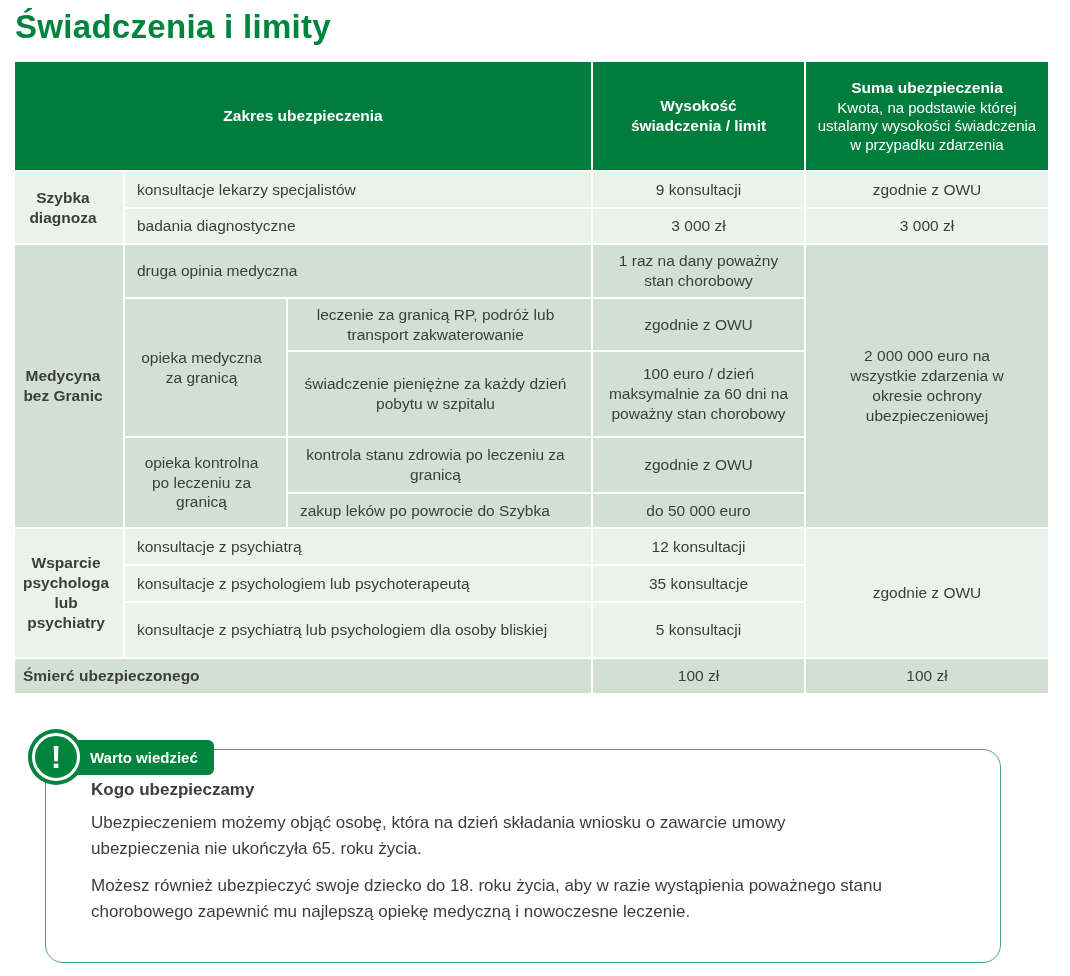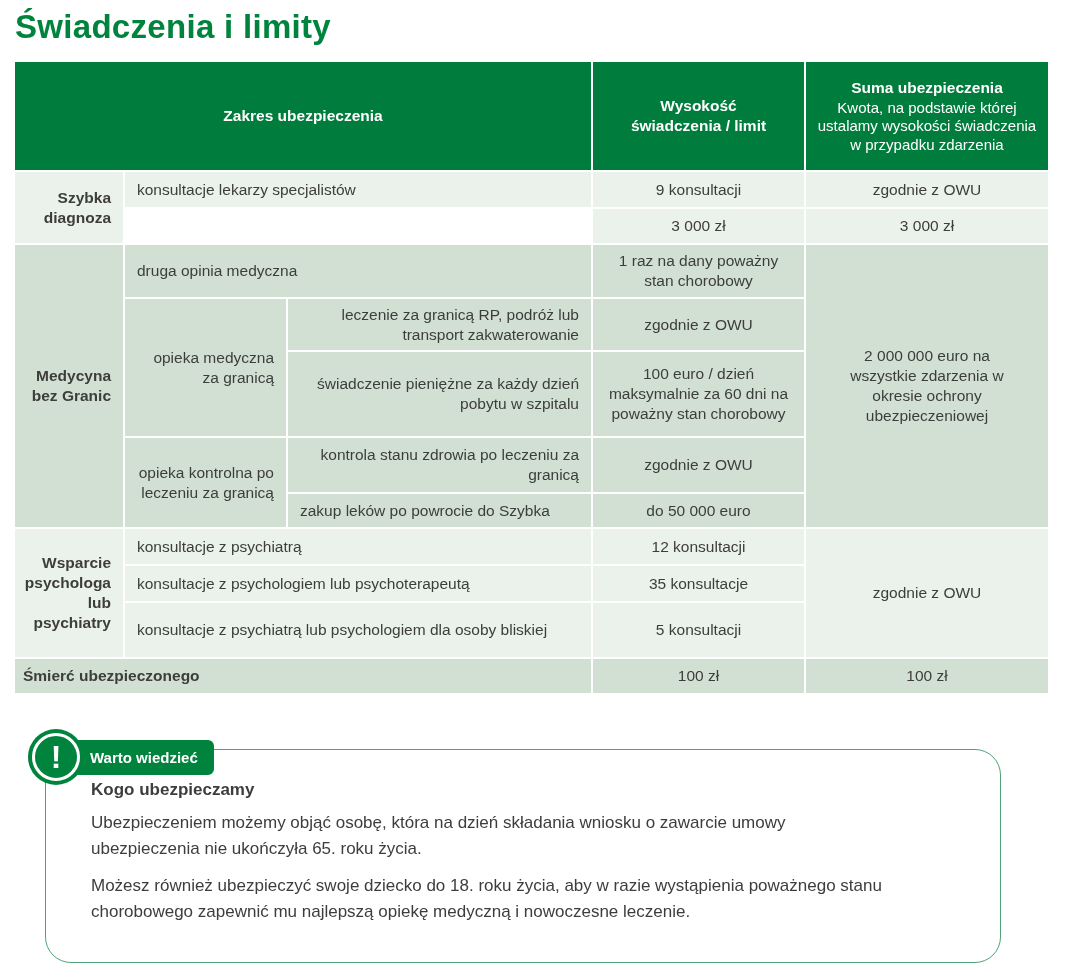--- a/index.html
+++ b/index.html
@@ -25,21 +25,21 @@
     font-size:15.5px;
     line-height:1.28;
   }
   .cell { display:flex; align-items:center; }
   .cell.head {
     background:#007C3C; color:#ffffff; font-weight:700;
     justify-content:center; text-align:center; flex-direction:column; padding:22px 8px;
   }
   .cell.light { background:#EBF1EB; }
   .cell.sage  { background:#D2E0D3; }
-  .cell.left   { justify-content:flex-start; text-align:right; padding:5px 12px 5px 12px; }
+  .cell.left   { justify-content:flex-start; text-align:center; padding:5px 20px 5px 12px; }
   .cell.center { justify-content:center; text-align:center; padding:5px 10px; }
   .cell.bold   { font-weight:700; padding-left:8px; }
   .head-sub { font-weight:400; font-size:15px; line-height:1.22; margin-top:1px; }
   .w-limit  { max-width:158px; }
   .w-suma   { max-width:196px; }
 
   
   .callout { position:relative; margin:56px 0 0 28px; width:973px; }
   .callout-badge { position:absolute; top:-20px; left:0; display:flex; align-items:center; z-index:2; }
   .callout-icon {
@@ -55,21 +55,21 @@
     color:#ffffff; font-weight:800; font-size:32px; line-height:1; position:relative;
   }
   .callout-badge-label {
     background:#00843D; color:#ffffff; font-weight:700; font-size:15px;
     padding:9px 16px 9px 18px; margin-left:-12px;
     border-radius:3px 6px 6px 3px;
   }
   .callout-box {
     margin-left:17px;
     border:1.5px solid #4FA475;
-    border-radius:26px;
+    border-radius:18px;
     padding:30px 70px 26px 45px;
     min-height:178px;
   }
   .callout-heading { font-size:17px; font-weight:700; color:#3D3E3C; margin-bottom:10px; }
   .callout-box p {
     font-size:17px; color:#3D3E3C; line-height:1.5;
     max-width:800px; margin-bottom:12px;
   }
 </style>
 </head>
@@ -87,20 +87,21 @@
     </div>
     <div class="cell head" style="grid-area:1/5/2/6">
       <div>Suma ubezpieczenia</div>
       <div class="head-sub">Kwota, na podstawie której ustalamy wysokości świadczenia w przypadku zdarzenia</div>
     </div>
 
     <div class="cell light left bold" style="grid-area:2/1/4/2">Szybka diagnoza</div>
     <div class="cell light left" style="grid-area:2/2/3/4">konsultacje lekarzy specjalistów</div>
     <div class="cell light center" style="grid-area:2/4/3/5">9 konsultacji</div>
     <div class="cell light center" style="grid-area:2/5/3/6">zgodnie z OWU</div>
+    <div class="cell light left" style="grid-area:3/2/4/4">badania diagnostyczne</div>
     <div class="cell light center" style="grid-area:3/4/4/5">3&nbsp;000 zł</div>
     <div class="cell light center" style="grid-area:3/5/4/6">3&nbsp;000 zł</div>
 
     <div class="cell sage left bold" style="grid-area:4/1/9/2">Medycyna bez Granic</div>
     <div class="cell sage left" style="grid-area:4/2/5/4">druga opinia medyczna</div>
     <div class="cell sage center" style="grid-area:4/4/5/5">1 raz na dany poważny stan chorobowy</div>
     <div class="cell sage center" style="grid-area:4/5/9/6">
       <div class="w-suma">2&nbsp;000&nbsp;000 euro na wszystkie zdarzenia w okresie ochrony ubezpieczeniowej</div>
     </div>
     <div class="cell sage left" style="grid-area:5/2/7/3">opieka medyczna za granicą</div>

